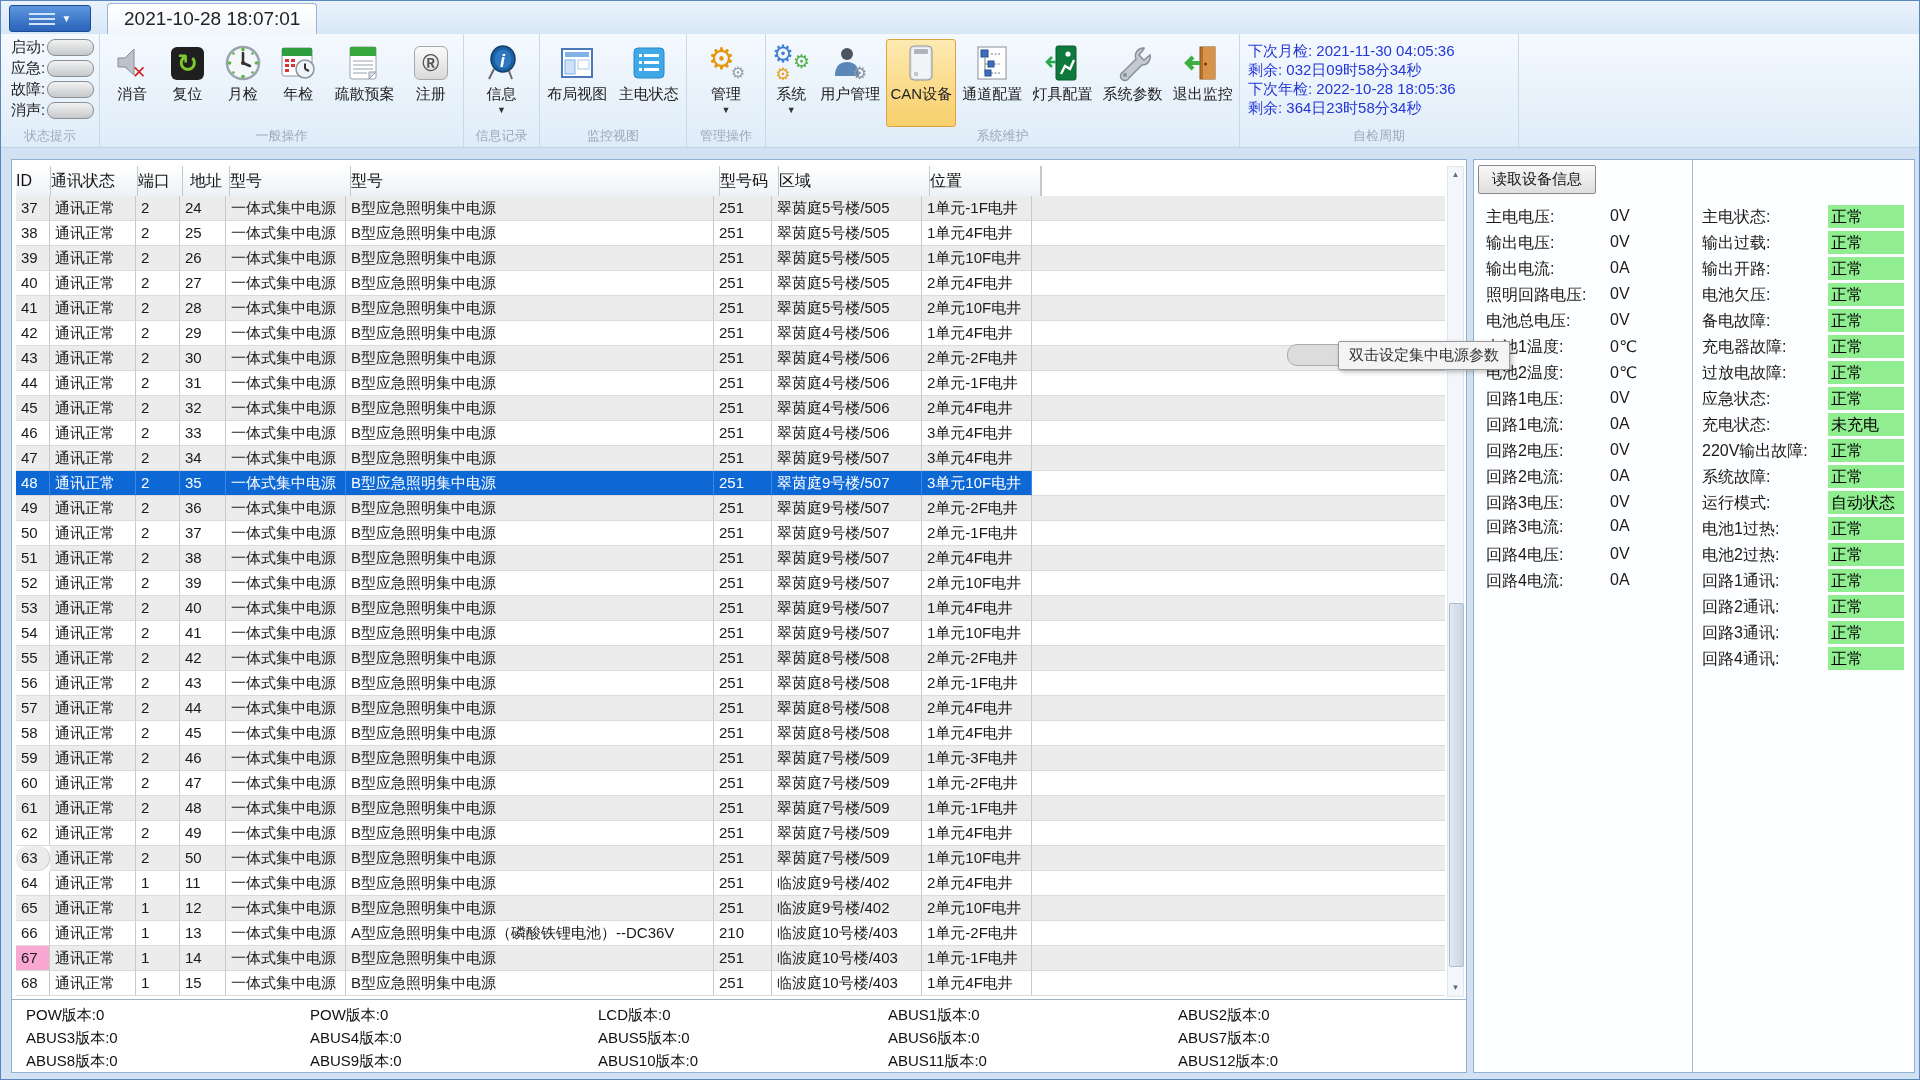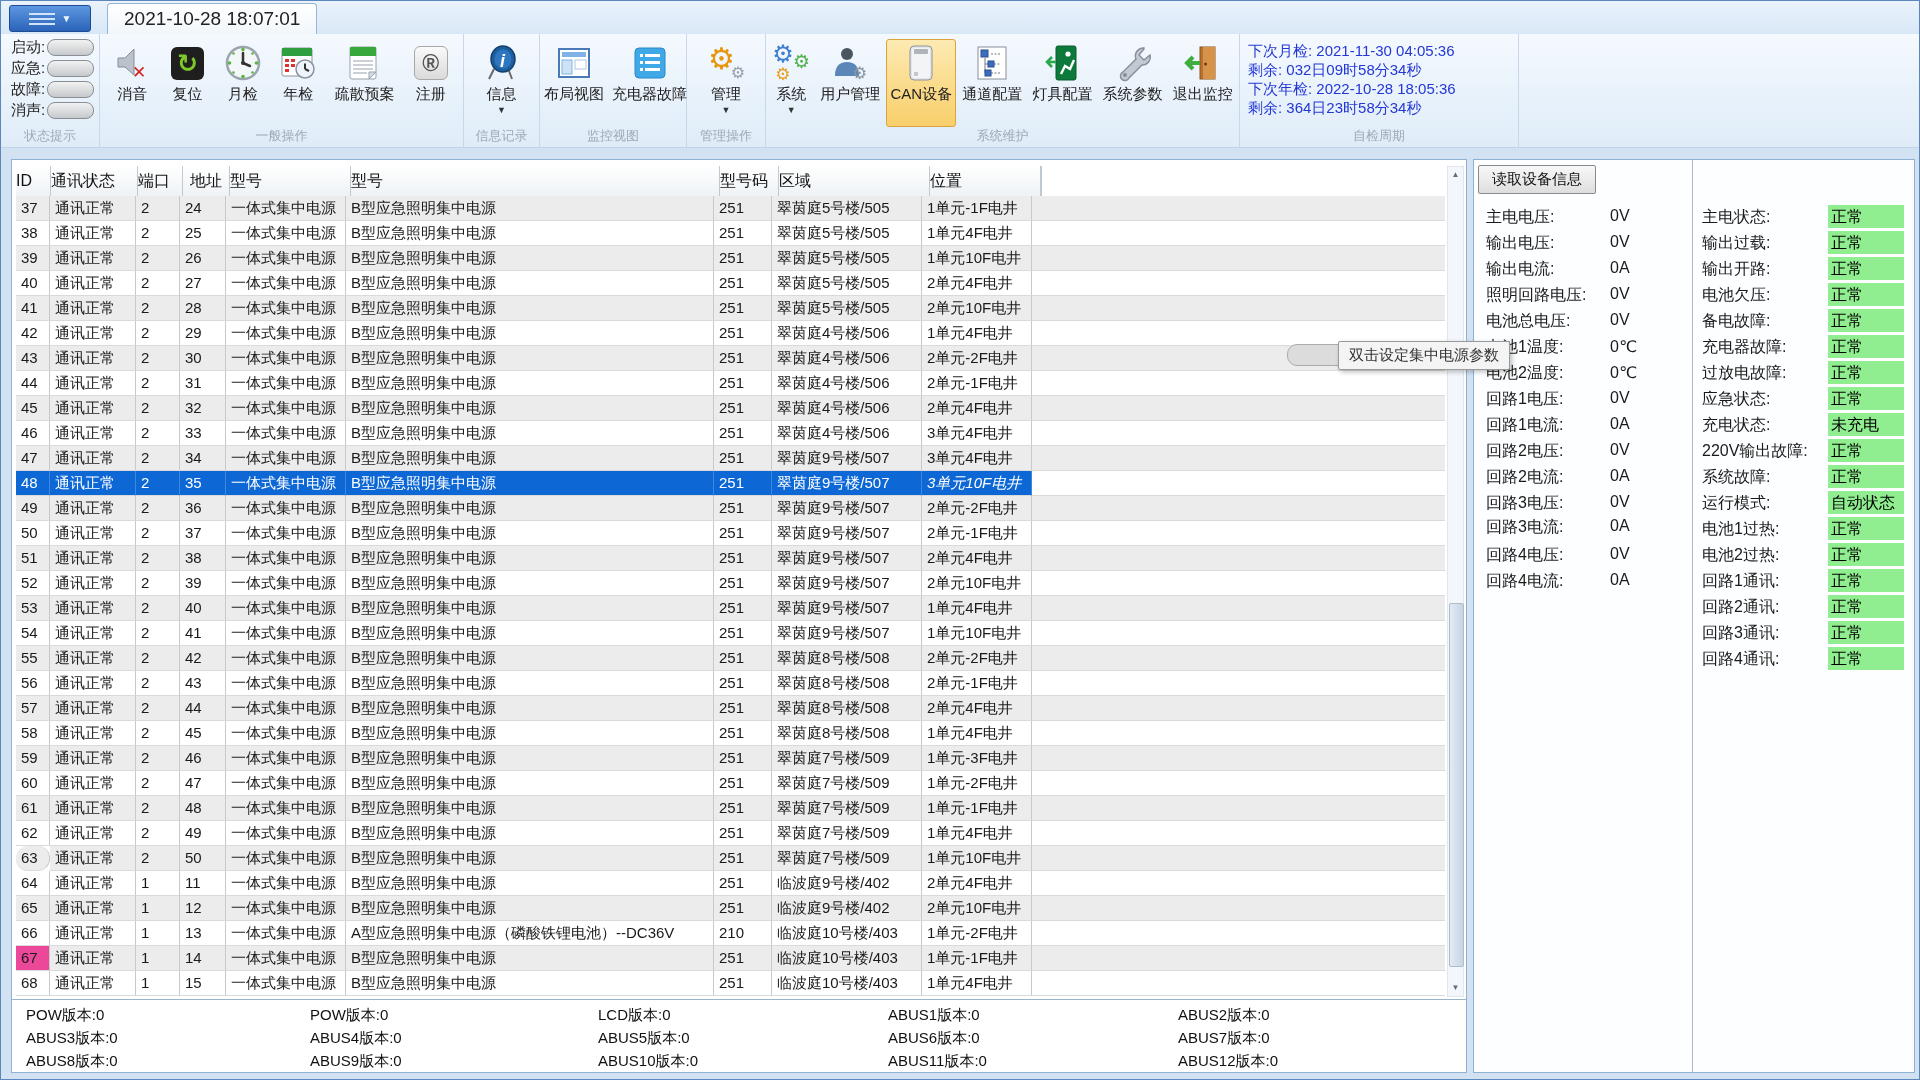--- a/index.html
+++ b/index.html
@@ -247,21 +247,21 @@
                   <g fill="#fff">
                     <rect x="9" y="10" width="3" height="3"></rect>
                     <rect x="14" y="10" width="15" height="3"></rect>
                     <rect x="9" y="17" width="3" height="3"></rect>
                     <rect x="14" y="17" width="15" height="3"></rect>
                     <rect x="9" y="24" width="3" height="3"></rect>
                     <rect x="14" y="24" width="15" height="3"></rect>
                   </g>
                 </svg>
               </div>
-              <div class="tlabel">充电器故障</div>
+              <div class="tlabel">主电状态</div>
             </div>
           </div>
           <div class="glabel">监控视图</div>
         </div>
         <div class="rgroup" style="left: 686px; width: 79px;">
           <div class="btnrow">
             <div class="tbtn">
               <div class="ticon">
                 <div class="gearwrap">
                   <span style="left:1px;top:0;font-size:30px;color:#e8960c;">⚙</span>
@@ -521,21 +521,21 @@
           </div>
           <div class="trow">
             <div class="tc sel" style="width: 34px;">48</div>
             <div class="tc sel" style="width: 86px;">通讯正常</div>
             <div class="tc sel" style="width: 44px;">2</div>
             <div class="tc sel" style="width: 46px;">35</div>
             <div class="tc sel" style="width: 120px;">一体式集中电源</div>
             <div class="tc sel" style="width: 368px;">B型应急照明集中电源</div>
             <div class="tc sel" style="width: 58px;">251</div>
             <div class="tc sel" style="width: 150px;">翠茵庭9号楼/507</div>
-            <div class="tc sel" style="width: 110px; font-style: italic;">3单元10F电井</div>
+            <div class="tc sel" style="width: 110px;">3单元10F电井</div>
             <div class="tc fill" style="background: rgb(255, 255, 255);"></div>
           </div>
           <div class="trow">
             <div class="tc" style="width: 34px; background: rgb(236, 236, 236);">49</div>
             <div class="tc" style="width: 86px; background: rgb(236, 236, 236);">通讯正常</div>
             <div class="tc" style="width: 44px; background: rgb(236, 236, 236);">2</div>
             <div class="tc" style="width: 46px; background: rgb(236, 236, 236);">36</div>
             <div class="tc" style="width: 120px; background: rgb(236, 236, 236);">一体式集中电源</div>
             <div class="tc" style="width: 368px; background: rgb(236, 236, 236);">B型应急照明集中电源</div>
             <div class="tc" style="width: 58px; background: rgb(236, 236, 236);">251</div>
@@ -741,21 +741,21 @@
             <div class="tc" style="width: 44px; background: rgb(255, 255, 255);">1</div>
             <div class="tc" style="width: 46px; background: rgb(255, 255, 255);">13</div>
             <div class="tc" style="width: 120px; background: rgb(255, 255, 255);">一体式集中电源</div>
             <div class="tc" style="width: 368px; background: rgb(255, 255, 255);">A型应急照明集中电源（磷酸铁锂电池）--DC36V</div>
             <div class="tc" style="width: 58px; background: rgb(255, 255, 255);">210</div>
             <div class="tc" style="width: 150px; background: rgb(255, 255, 255);">临波庭10号楼/403</div>
             <div class="tc" style="width: 110px; background: rgb(255, 255, 255);">1单元-2F电井</div>
             <div class="tc fill" style="background: rgb(255, 255, 255);"></div>
           </div>
           <div class="trow">
-            <div class="tc" style="width: 34px; background: #ec4899;">67</div>
+            <div class="tc" style="width: 34px; background: #f9a8d4;">67</div>
             <div class="tc" style="width: 86px; background: rgb(236, 236, 236);">通讯正常</div>
             <div class="tc" style="width: 44px; background: rgb(236, 236, 236);">1</div>
             <div class="tc" style="width: 46px; background: rgb(236, 236, 236);">14</div>
             <div class="tc" style="width: 120px; background: rgb(236, 236, 236);">一体式集中电源</div>
             <div class="tc" style="width: 368px; background: rgb(236, 236, 236);">B型应急照明集中电源</div>
             <div class="tc" style="width: 58px; background: rgb(236, 236, 236);">251</div>
             <div class="tc" style="width: 150px; background: rgb(236, 236, 236);">临波庭10号楼/403</div>
             <div class="tc" style="width: 110px; background: rgb(236, 236, 236);">1单元-1F电井</div>
             <div class="tc fill" style="background: rgb(236, 236, 236);"></div>
           </div>

